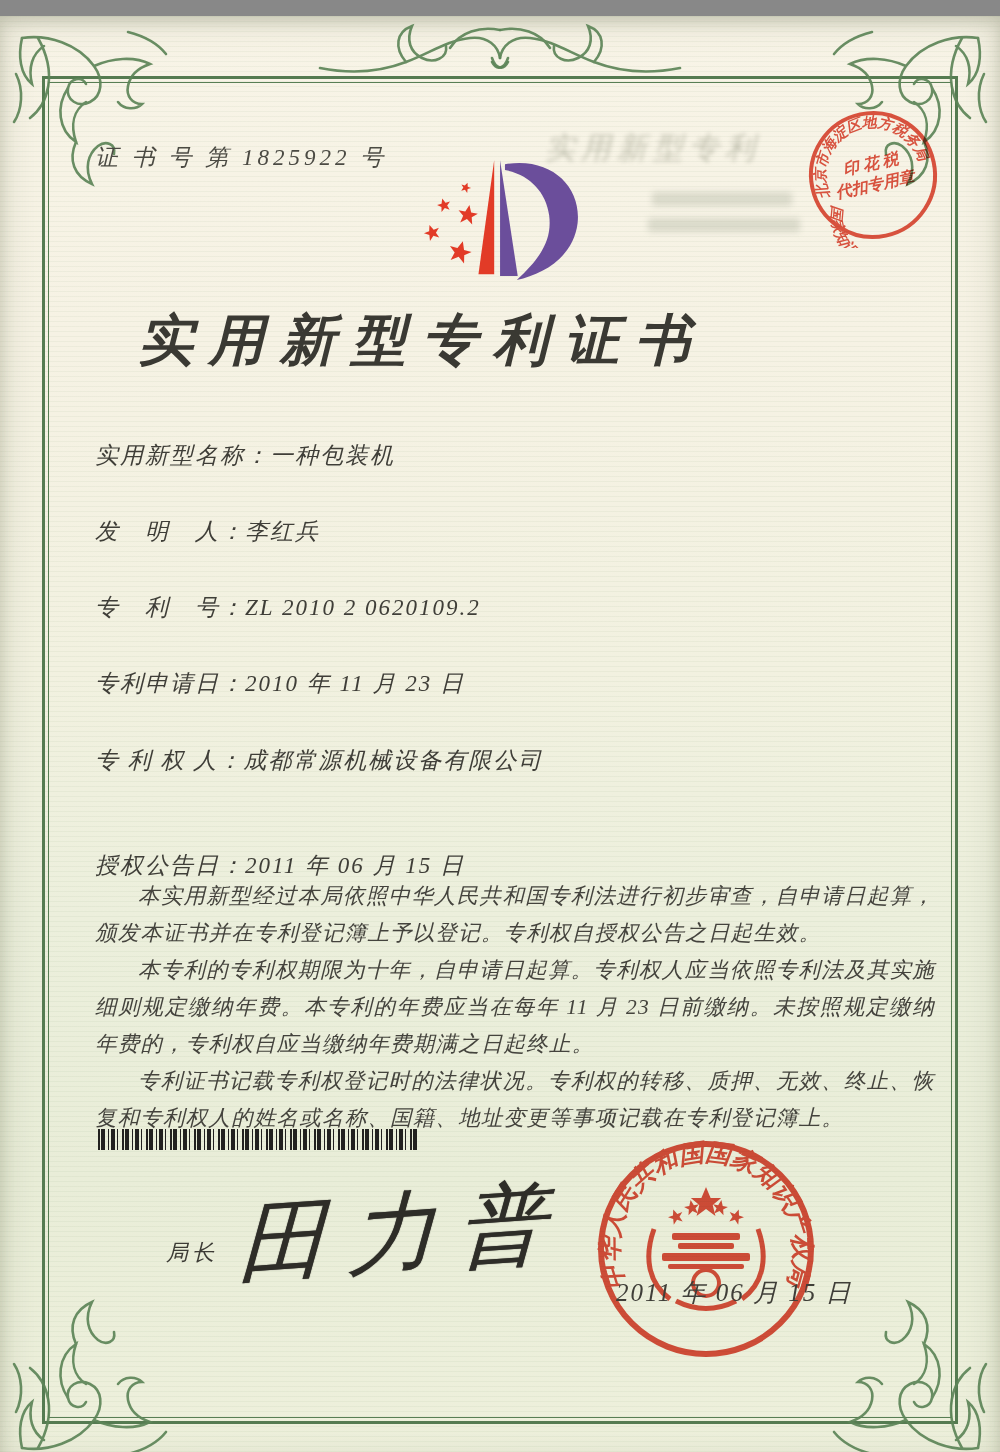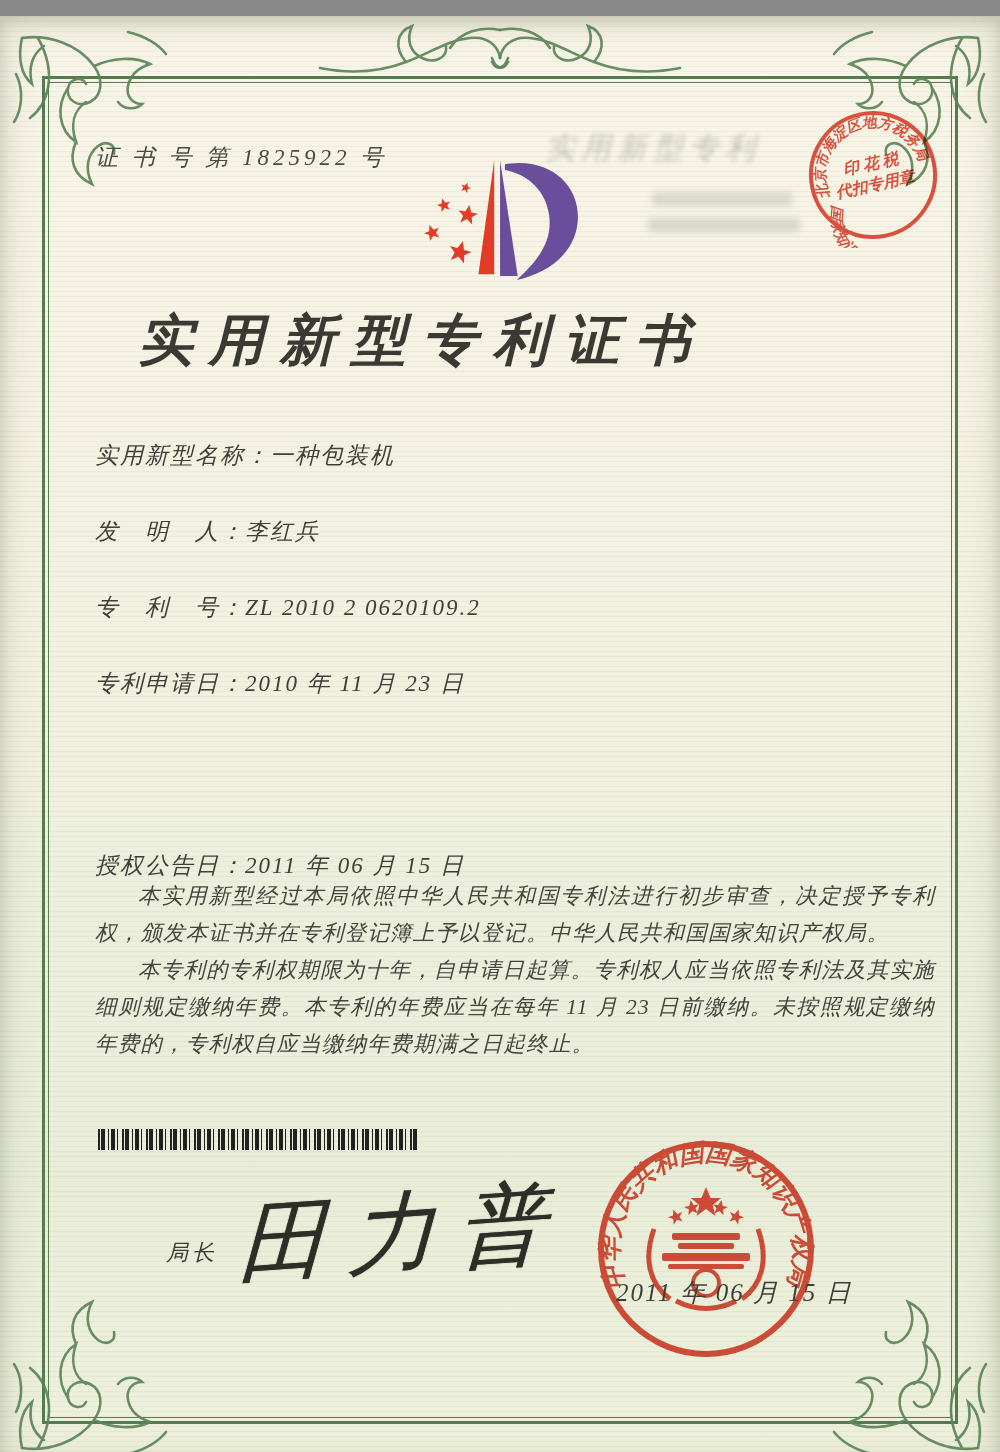--- a/index.html
+++ b/index.html
@@ -161,25 +161,27 @@
       <text x="0" y="15" text-anchor="middle" font-size="16" font-weight="bold" font-family="Liberation Serif,serif">代扣专用章</text>
     </g>
   </svg>
 
   <div class="doc-title">实用新型专利证书</div>
 
   <div class="field" style="top:424px">实用新型名称：一种包装机</div>
   <div class="field" style="top:500px">发　明　人：李红兵</div>
   <div class="field" style="top:576px">专　利　号：ZL 2010 2 0620109.2</div>
   <div class="field" style="top:652px">专利申请日：2010 年 11 月 23 日</div>
+  <div class="field" style="top:729px">专 利 权 人：成都常源机械设备有限公司</div>
   <div class="field" style="top:834px">授权公告日：2011 年 06 月 15 日</div>
 
   <div class="paras">
-    <p>本实用新型经过本局依照中华人民共和国专利法进行初步审查，决定授予专利权，颁发本证书并在专利登记簿上予以登记。中华人民共和国国家知识产权局。</p>
+    <p>本实用新型经过本局依照中华人民共和国专利法进行初步审查，自申请日起算，颁发本证书并在专利登记簿上予以登记。专利权自授权公告之日起生效。</p>
     <p>本专利的专利权期限为十年，自申请日起算。专利权人应当依照专利法及其实施细则规定缴纳年费。本专利的年费应当在每年 11 月 23 日前缴纳。未按照规定缴纳年费的，专利权自应当缴纳年费期满之日起终止。</p>
+    <p>专利证书记载专利权登记时的法律状况。专利权的转移、质押、无效、终止、恢复和专利权人的姓名或名称、国籍、地址变更等事项记载在专利登记簿上。</p>
   </div>
 
   <div class="barcode"></div>
 
   <div class="sig-label">局长</div>
   <div class="sig-name">田力普</div>
 
   <svg class="svg-abs seal-svg" style="left:595px;top:1122px" width="222" height="222" viewBox="-111 -111 222 222">
     <g fill="#dc3f2c" opacity="0.9">
       <circle r="105" fill="none" stroke="#dc3f2c" stroke-width="6"></circle>

